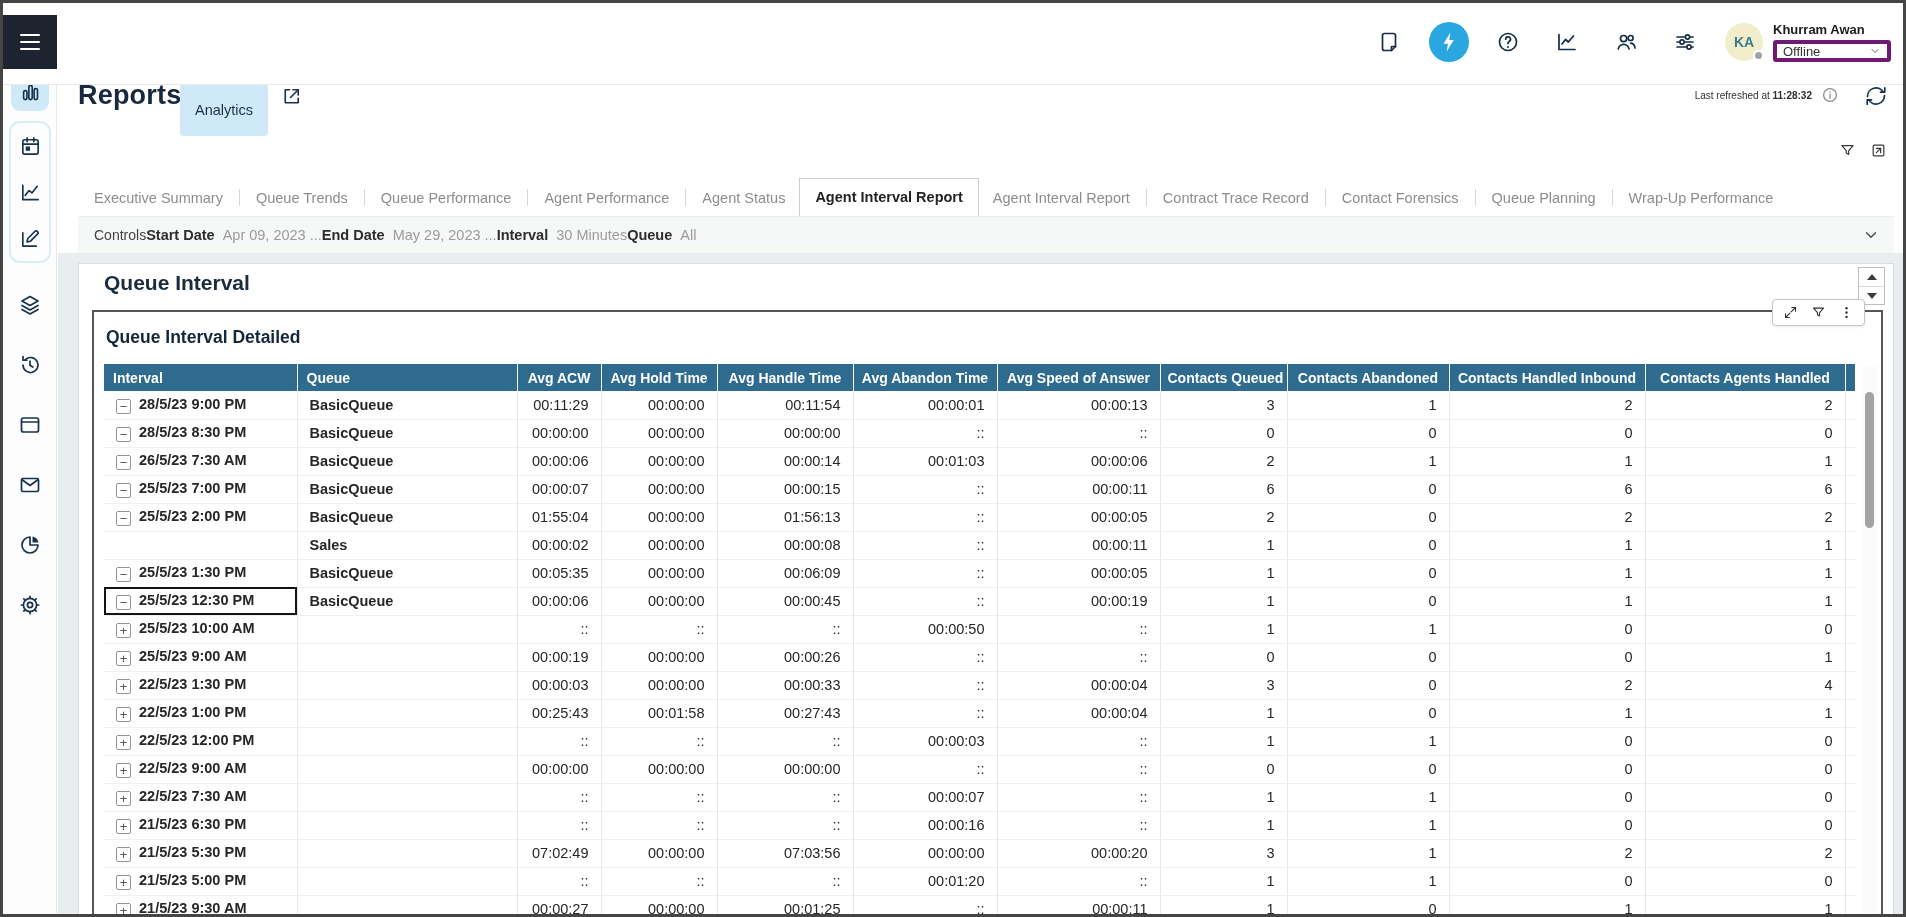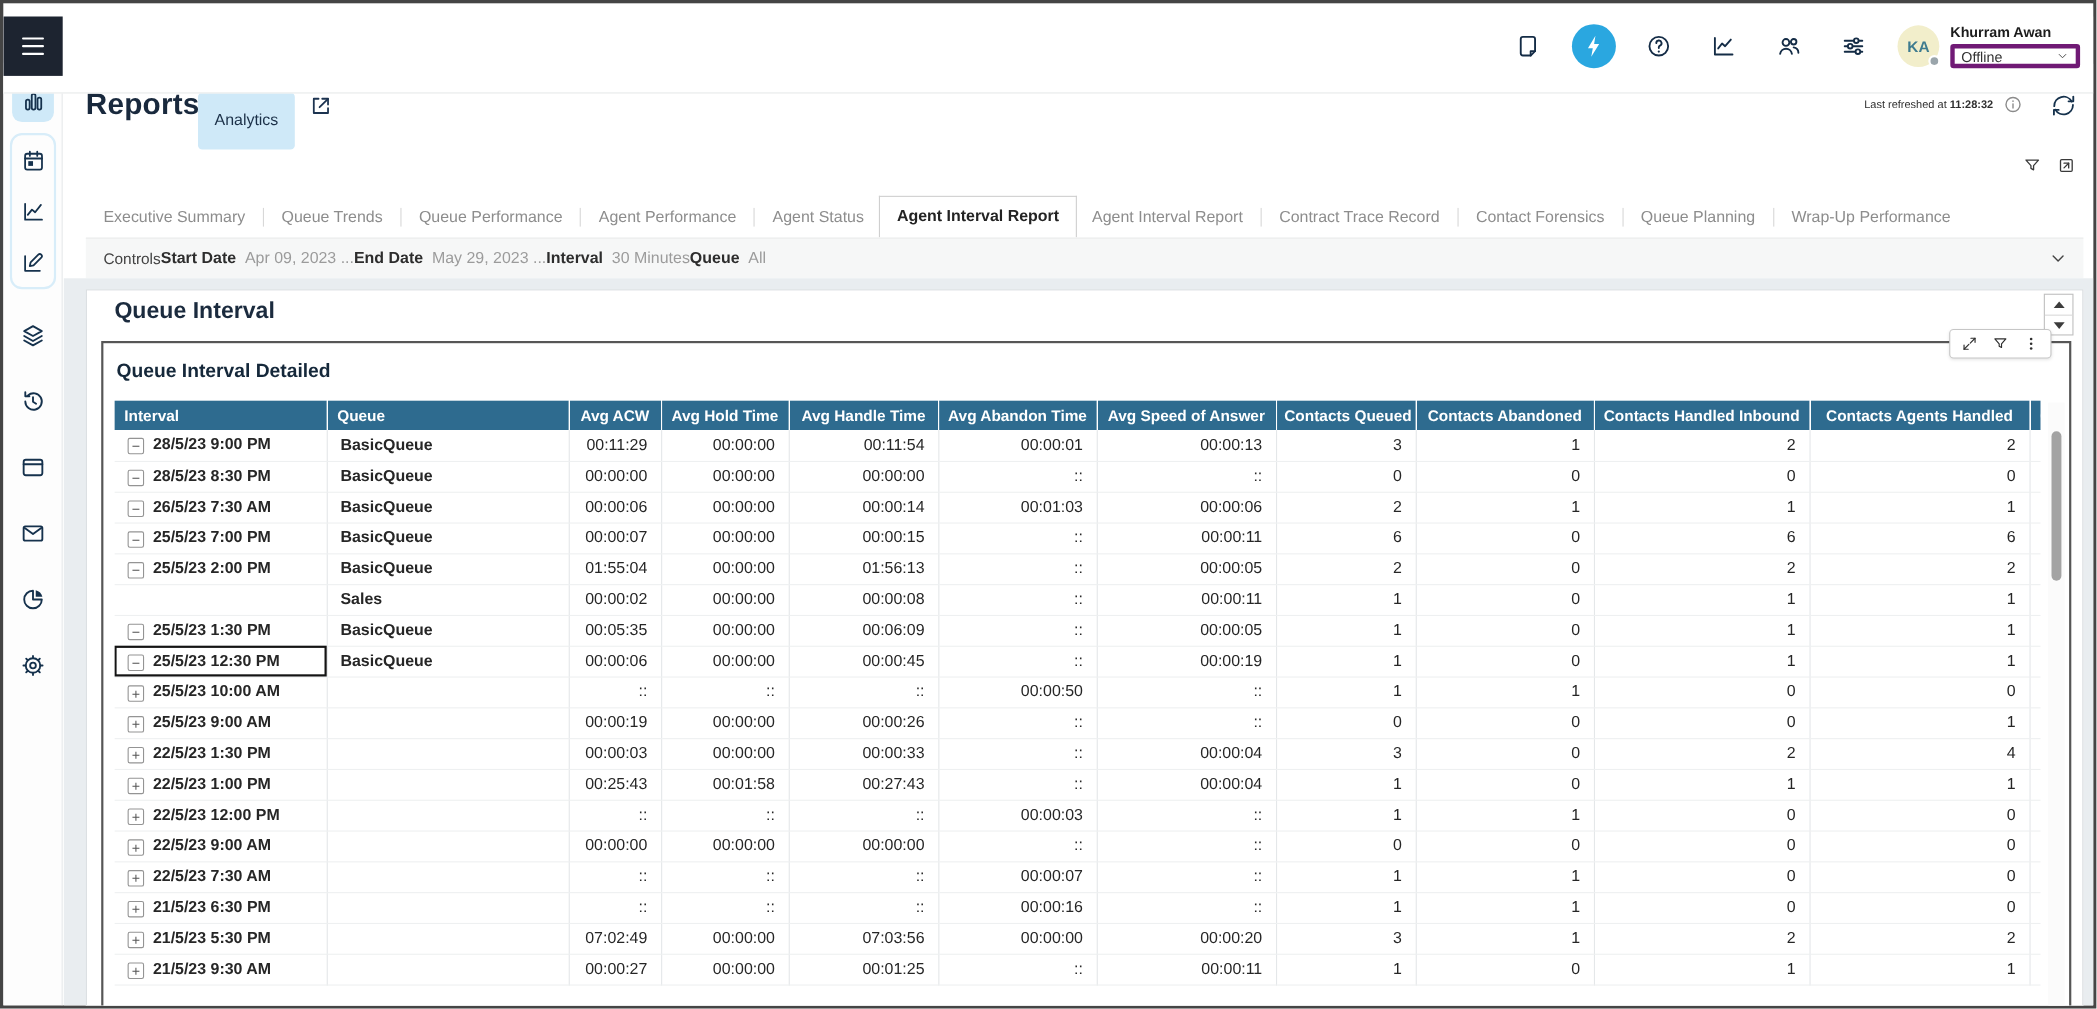--- a/index.html
+++ b/index.html
@@ -664,20 +664,34 @@
                     <td class="num shade">07:03:56</td>
                     <td class="num shade">00:00:00</td>
                     <td class="num shade">00:00:20</td>
                     <td class="num shade">3</td>
                     <td class="num shade">1</td>
                     <td class="num shade">2</td>
                     <td class="num shade">2</td>
                     <td class="shade"></td>
                   </tr>
                   <tr>
+                    <td class="c-int"><span class="exp">+</span><span>21/5/23 5:00 PM</span></td>
+                    <td class="c-queue"></td>
+                    <td class="num">::</td>
+                    <td class="num">::</td>
+                    <td class="num">::</td>
+                    <td class="num">00:01:20</td>
+                    <td class="num">::</td>
+                    <td class="num">1</td>
+                    <td class="num">1</td>
+                    <td class="num">0</td>
+                    <td class="num">0</td>
+                    <td class=""></td>
+                  </tr>
+                  <tr>
                     <td class="c-int"><span class="exp">+</span><span>21/5/23 9:30 AM</span></td>
                     <td class="c-queue"></td>
                     <td class="num shade">00:00:27</td>
                     <td class="num shade">00:00:00</td>
                     <td class="num shade">00:01:25</td>
                     <td class="num shade">::</td>
                     <td class="num shade">00:00:11</td>
                     <td class="num shade">1</td>
                     <td class="num shade">0</td>
                     <td class="num shade">1</td>

